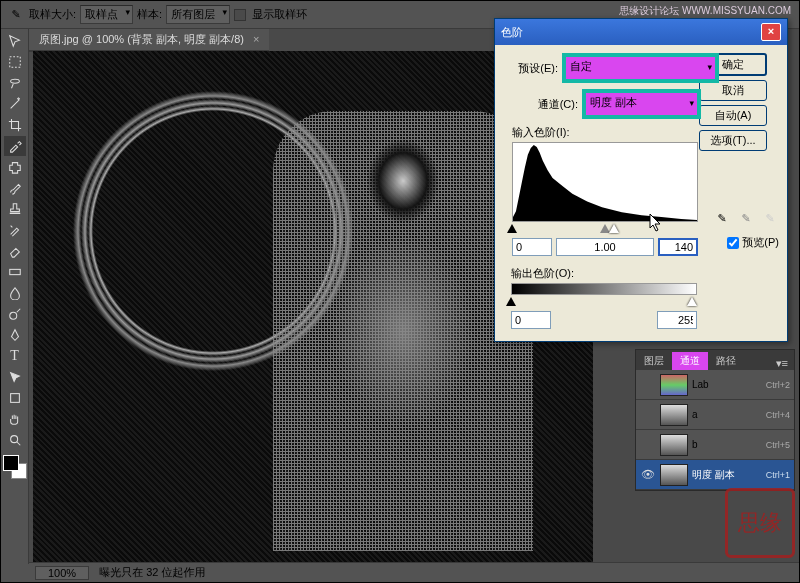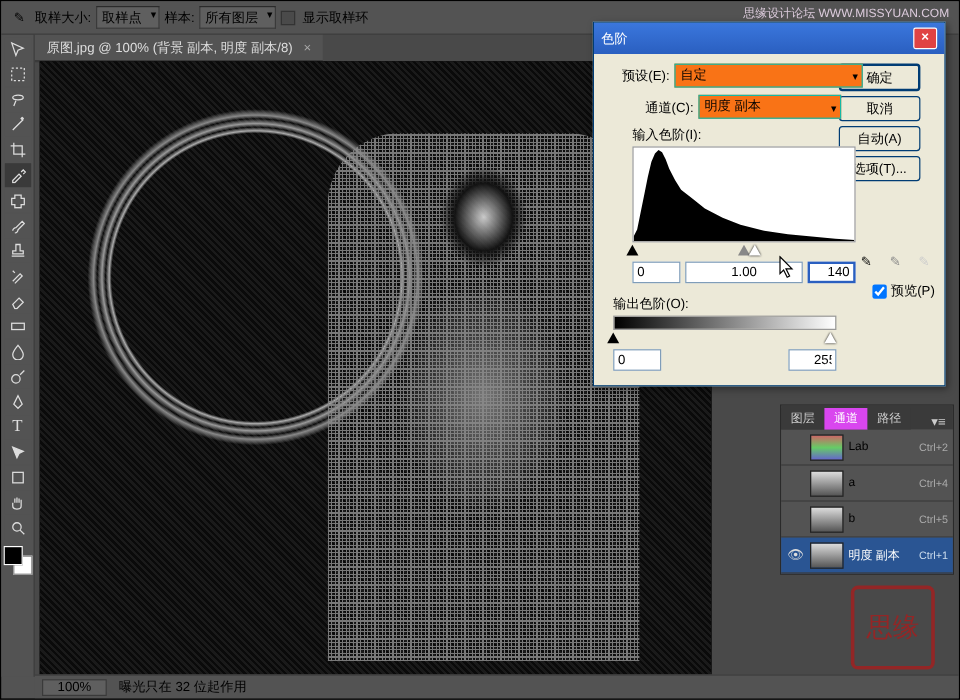--- a/index.html
+++ b/index.html
@@ -32,61 +32,61 @@
   repeating-linear-gradient(90deg,#888 0 1px,transparent 1px 3px);
   opacity:0.85;border-radius:60px 60px 0 0;filter:contrast(1.4)}
 .status-bar{position:absolute;left:28px;bottom:0;right:0;height:20px;background:#535353;display:flex;align-items:center;color:#000;padding:0 6px;gap:10px;border-top:1px solid #3a3a3a}
 .status-zoom{background:#5f5f5f;border:1px solid #3a3a3a;padding:0 12px}
 .levels-dialog{position:absolute;left:493px;top:17px;width:294px;background:#ece9d8;border:1px solid #003c74;box-shadow:2px 2px 6px rgba(0,0,0,.4)}
 .dlg-title{background:linear-gradient(#3b77dd,#2a5fc0);color:#fff;padding:4px 6px;display:flex;align-items:center;justify-content:space-between;height:26px}
 .dlg-close{background:#e04343;border:1px solid #fff;width:20px;height:18px;color:#fff;text-align:center;line-height:14px;font-weight:bold;border-radius:2px}
 .dlg-body{padding:8px 8px 12px;position:relative}
 .dlg-row{display:flex;align-items:center;gap:4px;margin-bottom:6px}
 .dlg-label{width:55px;text-align:right}
-.dlg-select{flex:1;background:#f97316;border:1px solid #14b8a6;padding:1px 16px 1px 4px;position:relative;height:20px;line-height:16px}
+.dlg-select{flex:1;background:#d946ef;border:4px solid #14b8a6;padding:1px 16px 1px 4px;position:relative;height:30px;line-height:16px}
 .dlg-select::after{content:"▾";position:absolute;right:3px;top:2px;font-size:9px;color:#000}
 .dlg-btns{position:absolute;right:20px;top:8px;width:68px;display:flex;flex-direction:column;gap:4px}
 .dlg-btn{background:#ece9d8;border:1px solid #003c74;border-radius:3px;padding:2px 0;text-align:center;cursor:pointer}
 .dlg-btn.primary{border:2px solid #003c74}
-.hist-wrap{margin:2px 78px 4px 24px}
+.hist-wrap{margin:2px 78px 4px 9px}
 .hist-label{margin-bottom:2px}
 .hist{width:186px;height:80px;background:#fff;border:1px solid #999;position:relative;overflow:hidden}
 .hist svg{width:100%;height:100%}
 .slider-track{width:186px;height:12px;position:relative;margin-top:2px}
 .tri{width:0;height:0;border-left:5px solid transparent;border-right:5px solid transparent;position:absolute;top:0}
 .tri.black{border-bottom:9px solid #000;left:-5px}
 .tri.gray{border-bottom:9px solid #888;left:88px}
 .tri.white{border-bottom:9px solid #fff;left:176px;filter:drop-shadow(0 0 1px #000)}
 .level-inputs{display:flex;gap:4px;width:186px;margin-top:2px}
 .lv-in{width:40px;background:#fff;border:1px solid #7f9db9;padding:1px 3px;text-align:left;height:18px}
 .lv-in.mid{flex:1;text-align:center}
 .lv-in.hl{border:2px solid #2a5fc0;text-align:right}
 .out-label{margin:10px 0 2px 8px}
 .out-grad{width:186px;height:12px;margin-left:8px;background:linear-gradient(90deg,#000,#fff);border:1px solid #999}
 .eyedrops{position:absolute;right:8px;top:164px;display:flex;gap:6px}
 .eyed{width:18px;height:18px;display:flex;align-items:center;justify-content:center}
 .preview-chk{position:absolute;right:8px;top:190px;display:flex;align-items:center;gap:3px}
 .preview-chk input{width:12px;height:12px}
-.panels{position:absolute;right:4px;top:336px;width:145px;background:#535353;border:1px solid #2a2a2a}
+.panels{position:absolute;right:4px;top:348px;width:160px;background:#535353;border:1px solid #2a2a2a}
 .panel-tabs{display:flex;background:#3a3a3a;height:20px;align-items:flex-end}
 .ptab{padding:2px 8px;color:#ccc;background:#3a3a3a;font-size:10px}
 .ptab.active{background:#d946ef;color:#fff}
 .panel-menu{margin-left:auto;color:#ccc;padding:0 6px}
 .ch-list{background:#535353}
 .ch-row{display:flex;align-items:center;height:30px;padding:2px 4px;border-bottom:1px solid #3a3a3a;gap:4px}
 .ch-row.sel{background:#2a5593;color:#fff}
 .ch-eye{width:16px;text-align:center;color:#ddd}
 .ch-thumb{width:28px;height:22px;background:#888;border:1px solid #222}
 .ch-thumb.lab{background:linear-gradient(#c66,#6c6,#66c)}
 .ch-thumb.gray{background:linear-gradient(#ddd,#555)}
 .ch-name{flex:1;font-size:10px}
 .ch-sc{color:#aaa;font-size:9px}
 .ch-row.sel .ch-sc{color:#cde}
 .watermark{position:absolute;right:8px;top:3px;color:#dcd;font-size:10px;z-index:5}
-.seal{position:absolute;right:20px;bottom:24px;width:70px;height:70px;border:3px solid #a02020;border-radius:6px;display:flex;align-items:center;justify-content:center;color:#a02020;font-size:22px;font-family:KaiTi,serif;opacity:.85;z-index:3}
+.seal{position:absolute;right:4px;bottom:24px;width:70px;height:70px;border:3px solid #a02020;border-radius:6px;display:flex;align-items:center;justify-content:center;color:#a02020;font-size:22px;font-family:KaiTi,serif;opacity:.85;z-index:3}
 .cursor{position:absolute;left:648px;top:212px;width:14px;height:20px;z-index:10}
 </style>
 </head>
 <body>
 
 <div class="watermark">思缘设计论坛  WWW.MISSYUAN.COM</div>
 
 <div class="options-bar">
   <span style="width:18px;text-align:center">✎</span>
   <span class="ob-label">取样大小:</span>

